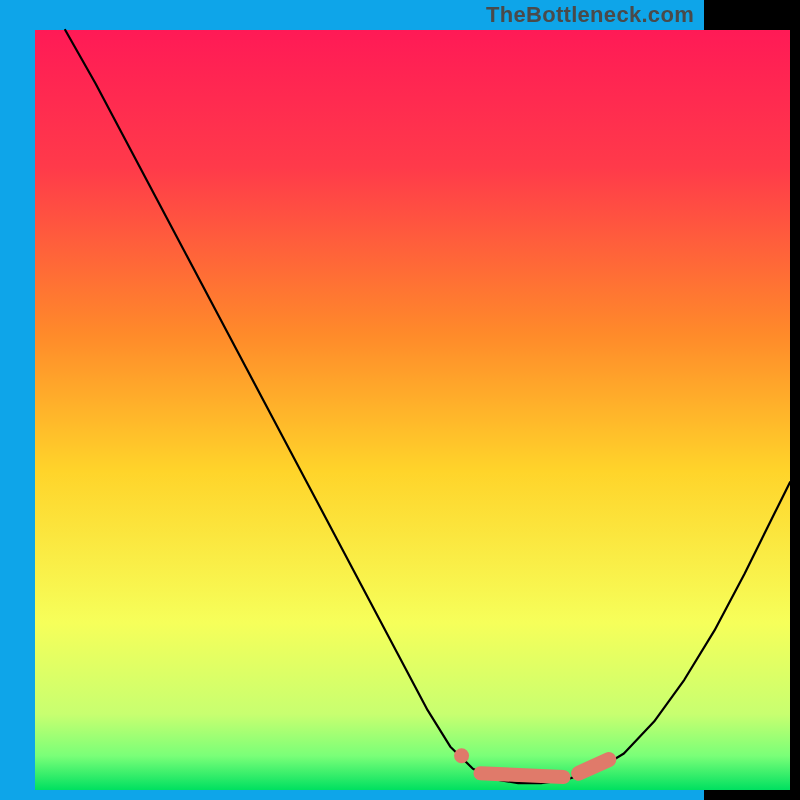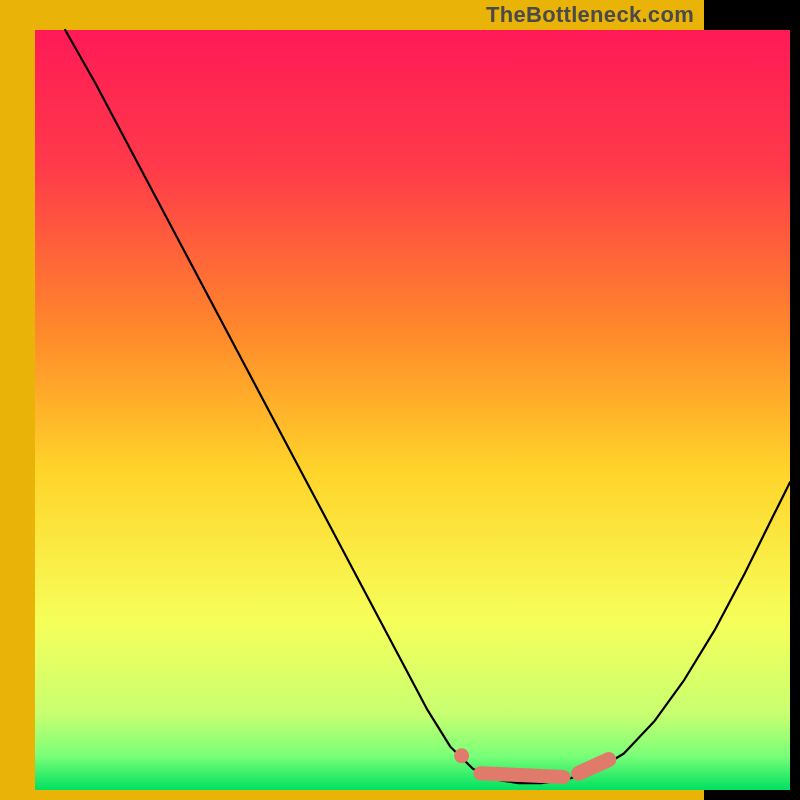--- a/index.html
+++ b/index.html
@@ -7,21 +7,21 @@
     padding: 0;
     width: 800px;
     height: 800px;
     background: #000000;
     overflow: hidden;
   }
   .canvas {
     position: relative;
     width: 704px;
     height: 800px;
-    background: #eab308;
+    background: #0ea5e9;
   }
   .watermark {
     position: absolute;
     top: 2px;
     right: 10px;
     font-family: Arial, Helvetica, sans-serif;
     font-size: 22px;
     font-weight: 600;
     color: #4a4a4a;
     letter-spacing: 0.3px;

